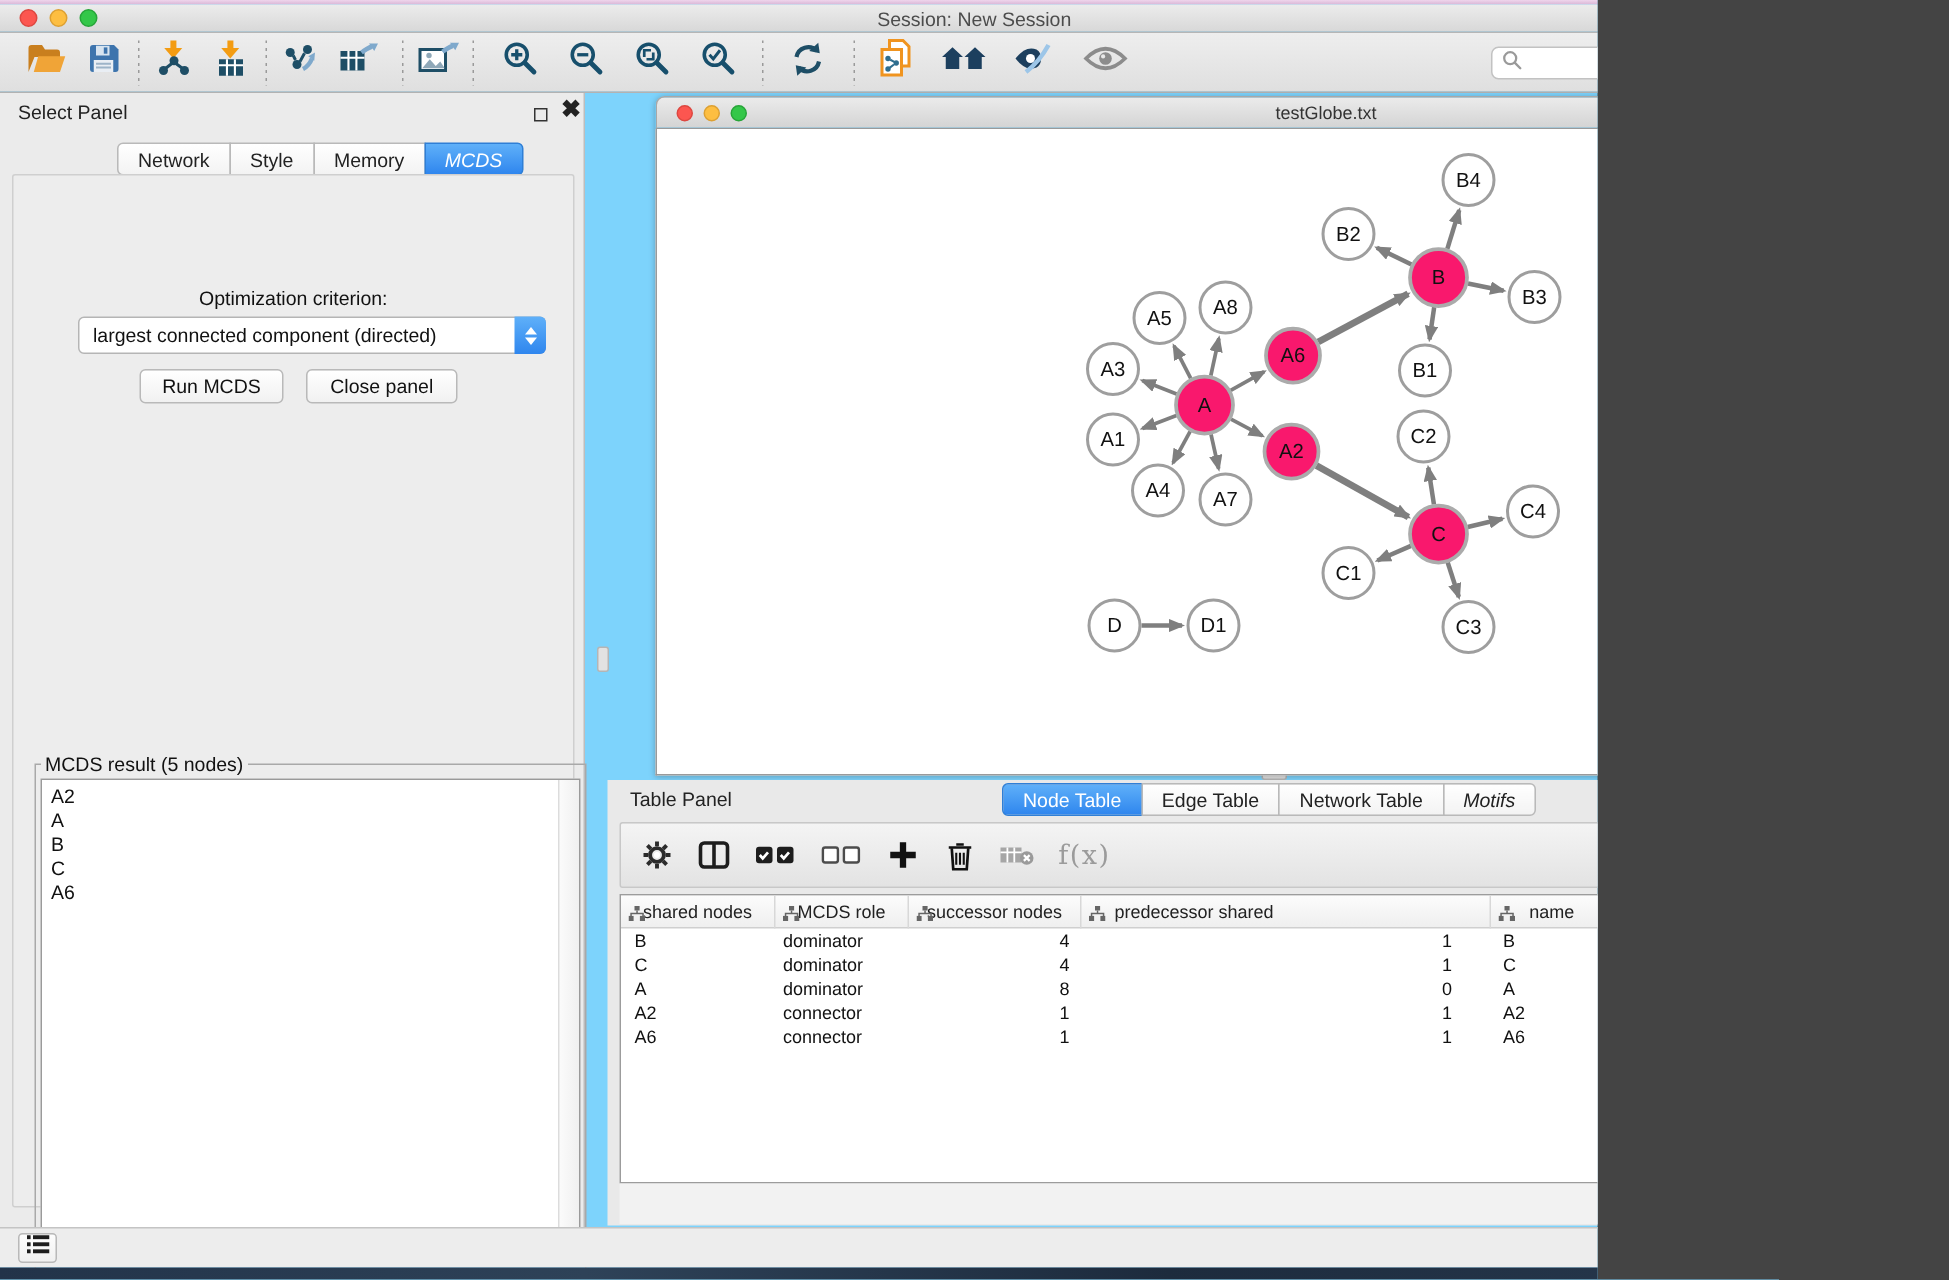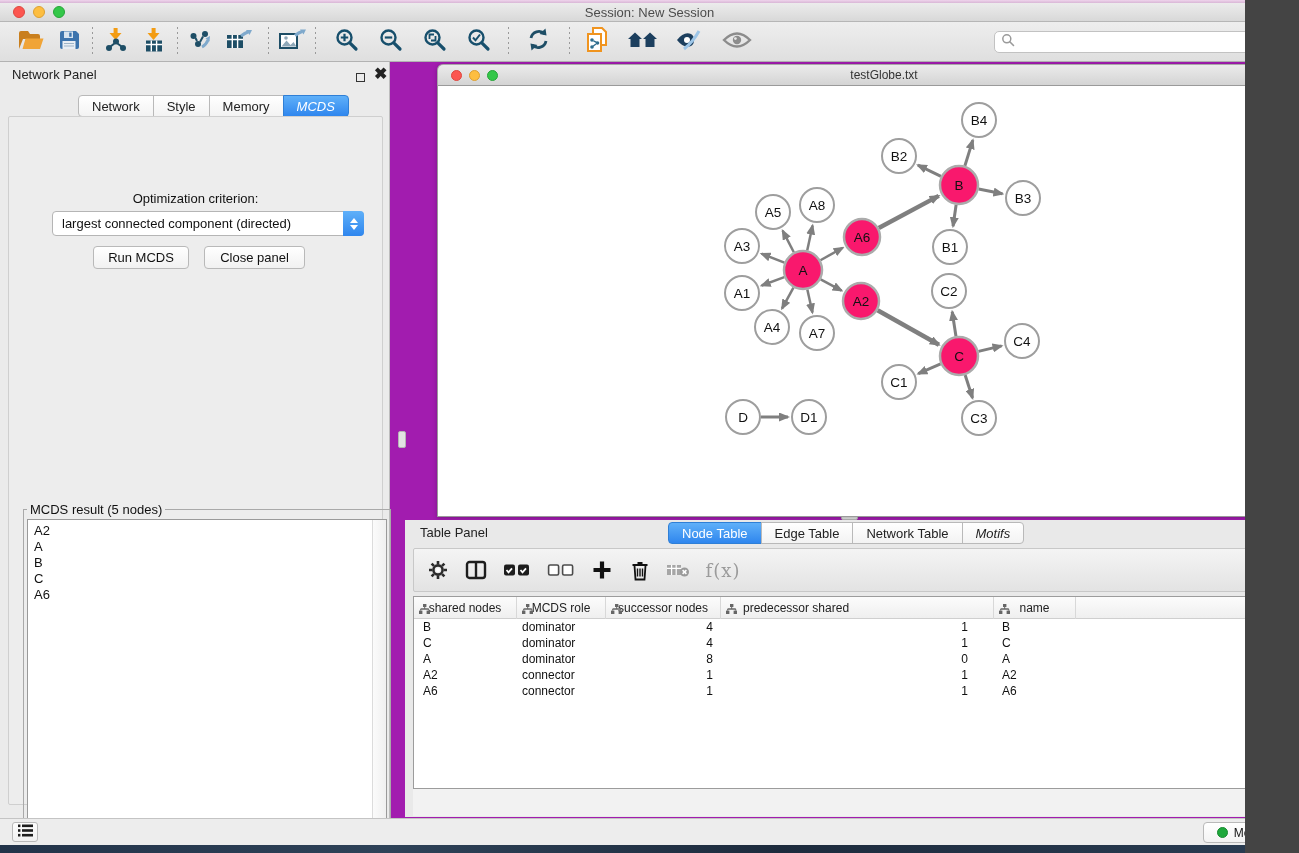--- a/index.html
+++ b/index.html
@@ -1,18 +1,18 @@
 <!DOCTYPE html>
 <html><head>
 <meta charset="utf-8">
 <style>
   * { margin:0; padding:0; box-sizing:border-box; }
   html,body { width:1299px; height:853px; overflow:hidden; }
   body { font-family:"Liberation Sans", sans-serif; background:#444; }
-  .screen { position:relative; width:1245px; height:853px; background:#a21caf; overflow:hidden; }
+  .screen { position:relative; width:1065px; height:853px; background:#7dd3fc; overflow:hidden; }
   .abs { position:absolute; }
 
   
   #topline { left:0; top:0; width:1299px; height:3px; background:linear-gradient(#efd5ec,#d9b6d6); }
   #titlebar { left:0; top:3px; width:1299px; height:19px;
     background:linear-gradient(#ececec,#d8d8d8); border-bottom:1px solid #b6b6b6;
     display:flex; align-items:center; }
   .tl { width:12px; height:12px; border-radius:50%; position:absolute; top:3px; }
   .tl.red { background:#fc5650; border:1px solid #dd4740; }
   .tl.yel { background:#fdbe41; border:1px solid #dda032; }
@@ -305,21 +305,21 @@
             <circle cx="5.8" cy="5.8" r="4" fill="none" stroke="#9a9a9a" stroke-width="1.5"></circle>
             <path d="M8.8 8.8 L12.5 12.5" stroke="#9a9a9a" stroke-width="1.6" stroke-linecap="round"></path>
           </svg>
       </span>
       <input type="text" placeholder="" style="">
     </div>
   </div>
 
   <div id="control-panel" class="abs">
     <div id="cp-header">
-      <span class="ptitle">Network Panel</span>
+      <span class="ptitle">Select Panel</span>
       <span class="abs" style="left:356px; top:6px"><span class="float-box"></span></span>
       <span class="abs close-x" style="left:374px; top:6px">✖</span>
     </div>
     <div id="cp-tabs">
         <div class="tab">Network</div>
         <div class="tab">Style</div>
         <div class="tab">Memory</div>
         <div class="tab sel">MCDS</div>
       </div>
     <div id="cp-box">

